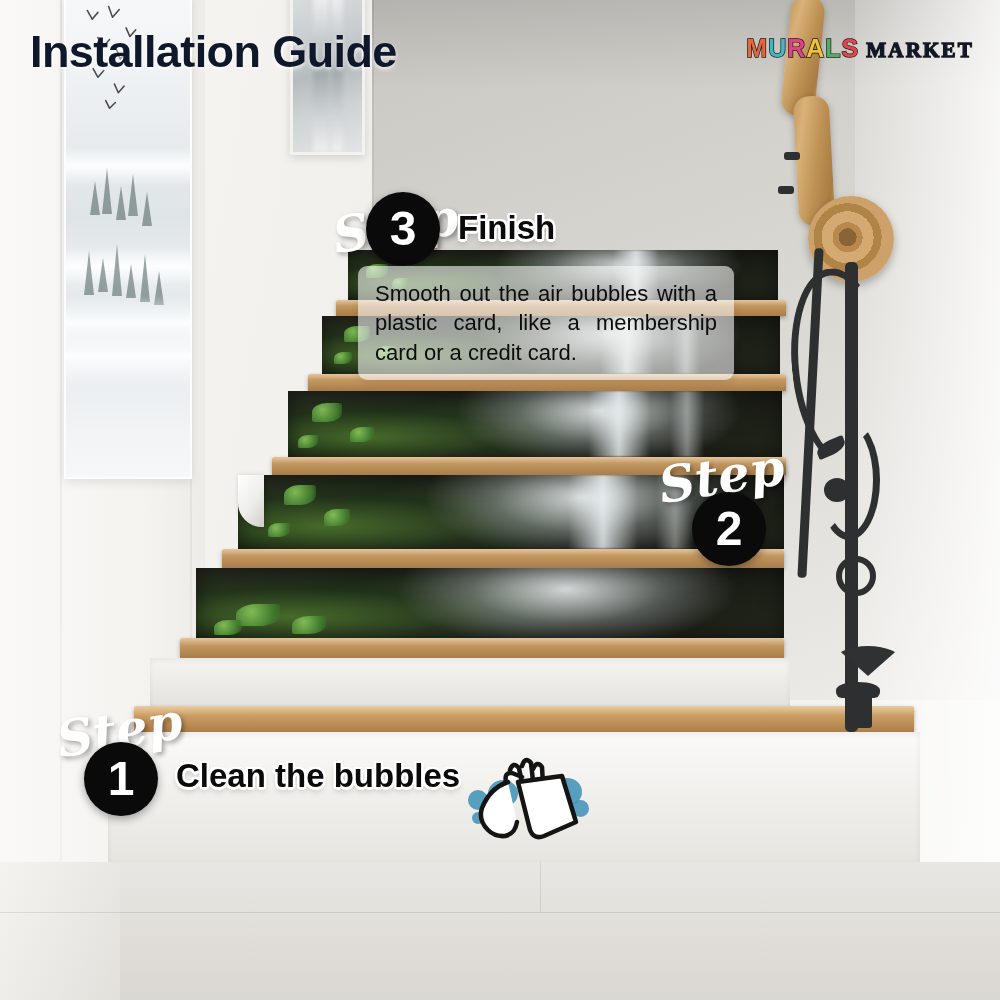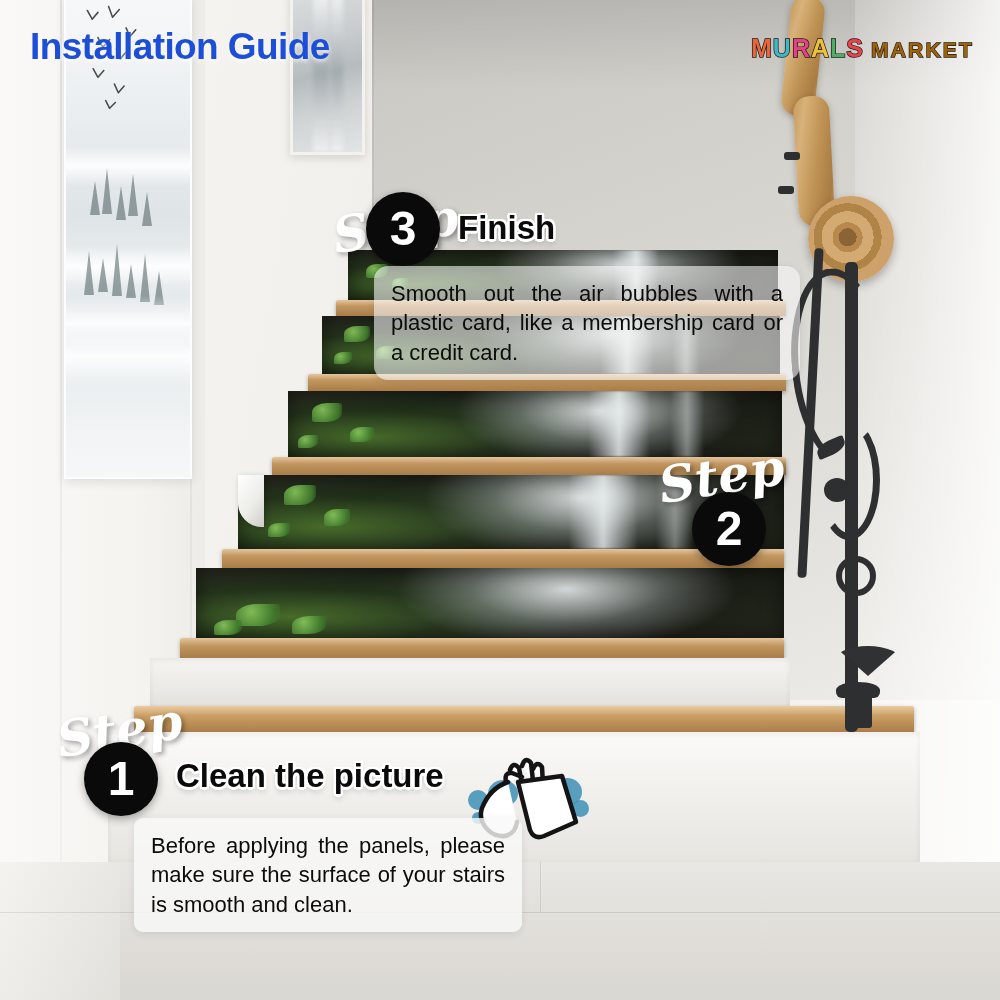--- a/index.html
+++ b/index.html
@@ -151,34 +151,34 @@
   .newel-flower {
     position:absolute; width:0; height:0;
     border-left:34px solid transparent; border-right:34px solid transparent;
     border-top:30px solid #2f3132;
     border-radius:50%;
   }
 
   
   .page-title {
     position:absolute; left:30px; top:26px;
-    font-size:37px; font-weight:bold; color:#1d4ed8; letter-spacing:-.6px;
+    font-size:45px; font-weight:bold; color:#0f172a; letter-spacing:-.6px;
     text-shadow:0 2px 4px rgba(255,255,255,.85);
     white-space:nowrap;
   }
   .brand {
     position:absolute; right:26px; top:34px;
     display:flex; align-items:baseline; gap:7px;
     font-weight:bold; letter-spacing:1px;
   }
   .brand .murals { display:flex; font-size:25px; letter-spacing:1px; }
   .brand .murals span { -webkit-text-stroke:1.4px #17181a; paint-order:stroke fill; }
   .brand .market {
-    font-size:21px; color:#a16207; -webkit-text-stroke:1.3px #17181a;
-    paint-order:stroke fill; letter-spacing:2.2px;
+    font-size:21px; color:#0f172a; -webkit-text-stroke:1.3px #17181a;
+    paint-order:stroke fill; letter-spacing:2.2px;font-family:Liberation Serif, serif;
   }
 
   
   .step-badge { position:absolute; }
   .step-word {
     position:absolute; color:#fff; font-size:50px; font-weight:bold;
     font-family:"DejaVu Serif", serif; font-style:italic;
     text-shadow:2px 3px 5px rgba(0,0,0,.35); white-space:nowrap;
     transform:rotate(-9deg); transform-origin:left bottom;
   }
@@ -343,47 +343,46 @@
       <span style="color:#e8434a">S</span>
     </div>
     <div class="market">MARKET</div>
   </div>
 
   <div class="step-badge">
     <div class="step-word" style="left:338px; top:206px;">Step</div>
     <div class="step-circle" style="left:366px; top:192px;">3</div>
   </div>
   <div class="step-heading" style="left:458px; top:209px;">Finish</div>
-  <div class="step-box" style="left:374px; top:266px; width:426px;border-radius:14px;">Smooth out the air bubbles with a plastic card, like a membership card or a credit card.</div>
+  <div class="step-box" style="left:358px; top:266px; width:376px;">Smooth out the air bubbles with a plastic card, like a membership card or a credit card.</div>
 
   <div class="step-badge">
     <div class="step-word" style="left:664px; top:456px;">Step</div>
     <div class="step-circle" style="left:692px; top:492px;">2</div>
   </div>
 
   <div class="step-badge">
     <div class="step-word" style="left:62px; top:710px;">Step</div>
     <div class="step-circle" style="left:84px; top:742px;">1</div>
   </div>
-  <div class="step-heading" style="left:176px; top:757px;">Clean the picture</div>
+  <div class="step-heading" style="left:176px; top:757px;">Clean the bubbles</div>
 
   <div class="clean-icon" style="left:466px; top:752px; width:126px; height:104px;">
     <div class="bubble" style="left:2px;  top:38px; width:20px; height:20px;"></div>
     <div class="bubble" style="left:22px; top:28px; width:30px; height:27px;"></div>
     <div class="bubble" style="left:6px;  top:60px; width:12px; height:12px;"></div>
     <div class="bubble" style="left:86px; top:26px; width:30px; height:28px;"></div>
     <div class="bubble" style="left:106px;top:48px; width:17px; height:17px;"></div>
     <div class="bubble" style="left:62px; top:56px; width:13px; height:13px;"></div>
     <svg viewBox="0 0 126 104" style="position:absolute;left:0;top:0;width:126px;height:104px">
       <g fill="#ffffff" stroke="#141414" stroke-width="4.5" stroke-linejoin="round" stroke-linecap="round">
         <path d="M44 18 q3 -9 9 -2 l3 16"></path>
         <path d="M56 14 q3 -10 9 -3 l2 18"></path>
         <path d="M67 17 q4 -9 9 -2 l1 17"></path>
         <path d="M40 30 q-2 -10 6 -9 l10 4"></path>
         <path d="M42 30 q-18 6 -26 26 q-4 12 6 22 q7 7 17 6 q10 -2 12 -14"></path>
         <path d="M52 30 l44 -6 l14 46 l-32 14 q-10 4 -14 -6 z"></path>
       </g>
     </svg>
   </div>
 
-  <div class="step-box solid" style="left:134px; top:818px; width:388px;">Before applying the panels, please make sure the surface of your stairs is smooth and clean.</div>
 
 </div>
 
 </body></html>

